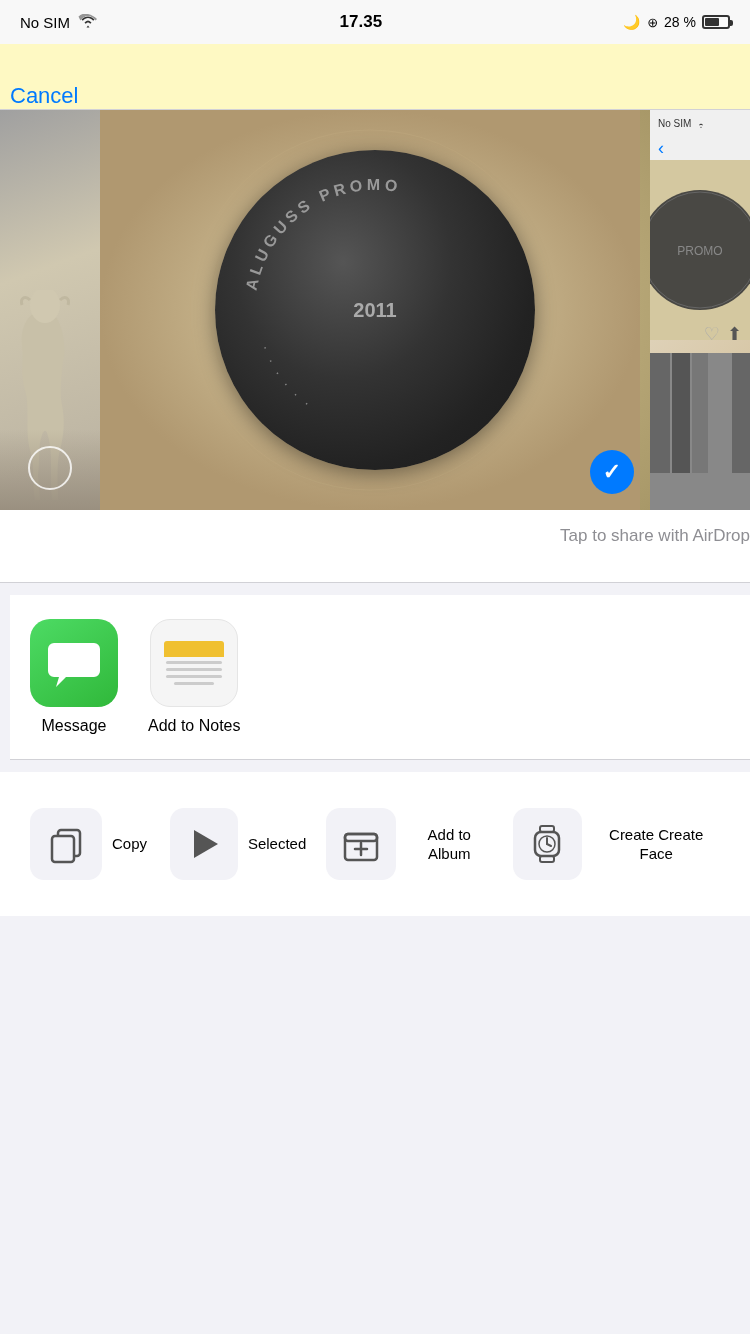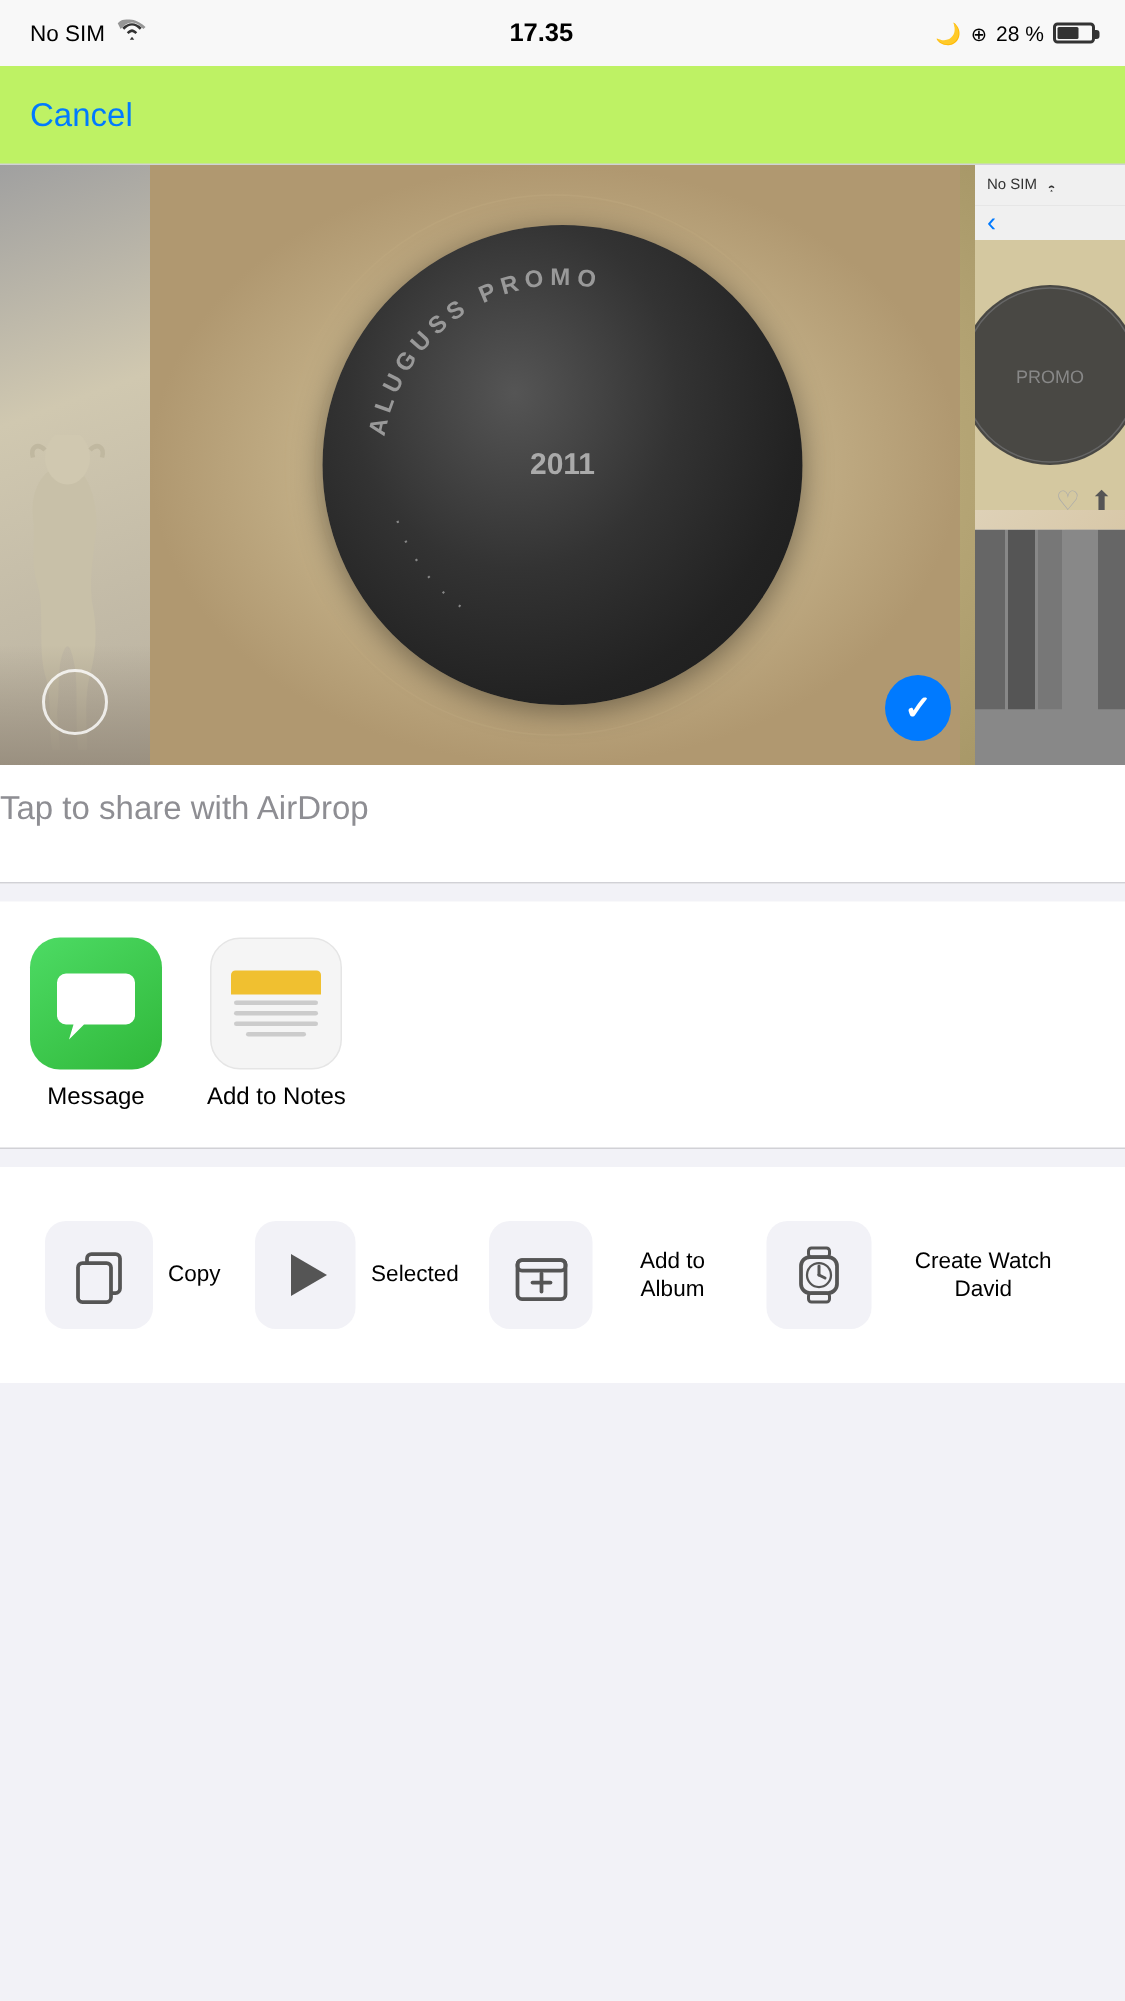--- a/index.html
+++ b/index.html
@@ -28,26 +28,26 @@
     .status-center { font-size: 17px; font-weight: 600; }
     .status-right { display: flex; align-items: center; gap: 6px; font-size: 14px; }
     .battery-icon { display: inline-block; width: 28px; height: 14px; border: 2px solid #333; border-radius: 3px; position: relative; }
     .battery-icon::after { content: ''; position: absolute; right: -5px; top: 3px; width: 3px; height: 6px; background: #333; border-radius: 0 2px 2px 0; }
     .battery-fill { position: absolute; left: 1px; top: 1px; width: 60%; height: 8px; background: #333; border-radius: 1px; }
 
     
     .nav-bar {
       width: 750px;
       height: 66px;
-      background: #bef264;
+      background: #fef9c3;
       border-bottom: 1px solid #d1d1d6;
       display: flex;
-      align-items: center;
+      align-items: flex-end;
       justify-content: space-between;
-      padding: 0 20px;
+      padding: 0 10px;
     }
     .nav-cancel {
       font-size: 22px;
       color: #007aff;
       font-weight: 400;
       cursor: pointer;
       background: none;
       border: none;
       padding: 0;
     }
@@ -181,22 +181,22 @@
       overflow: hidden;
     }
 
     
     .airdrop-section {
       background: white;
       padding: 16px 0 20px;
       border-bottom: 1px solid #d1d1d6;
     }
     .airdrop-label {
-      text-align: left;
-      font-size: 22px;
+      text-align: right;
+      font-size: 17px;
       color: #8e8e93;
       margin-bottom: 16px;
     }
     .contacts-row {
       display: flex;
       padding: 0 20px;
       gap: 24px;
     }
     .contact-item {
       display: flex;
@@ -249,20 +249,21 @@
       font-size: 16px;
       color: #000;
     }
 
     
     .share-apps-section {
       background: white;
       padding: 24px 20px;
       border-bottom: 1px solid #d1d1d6;
       margin-top: 12px;
+      margin-left: 10px;
     }
     .apps-row {
       display: flex;
       gap: 30px;
       align-items: flex-start;
     }
     .app-item {
       display: flex;
       flex-direction: column;
       align-items: center;
@@ -552,17 +553,17 @@
       <div class="action-icon-box">
         <svg width="40" height="40" viewBox="0 0 40 40">
           <rect x="13" y="2" width="14" height="6" rx="2" fill="none" stroke="#555" stroke-width="2"></rect>
           <rect x="13" y="32" width="14" height="6" rx="2" fill="none" stroke="#555" stroke-width="2"></rect>
           <rect x="8" y="8" width="24" height="24" rx="6" fill="none" stroke="#555" stroke-width="2.5"></rect>
           <circle cx="20" cy="20" r="8" fill="none" stroke="#555" stroke-width="1.5"></circle>
           <line x1="20" y1="14" x2="20" y2="20" stroke="#555" stroke-width="2" stroke-linecap="round"></line>
           <line x1="20" y1="20" x2="24" y2="22" stroke="#555" stroke-width="2" stroke-linecap="round"></line>
         </svg>
       </div>
-      <span class="action-label">Create Watch David</span>
+      <span class="action-label">Create Create Face</span>
     </div>
 
   </div>
 </div>
 
 </body></html>

